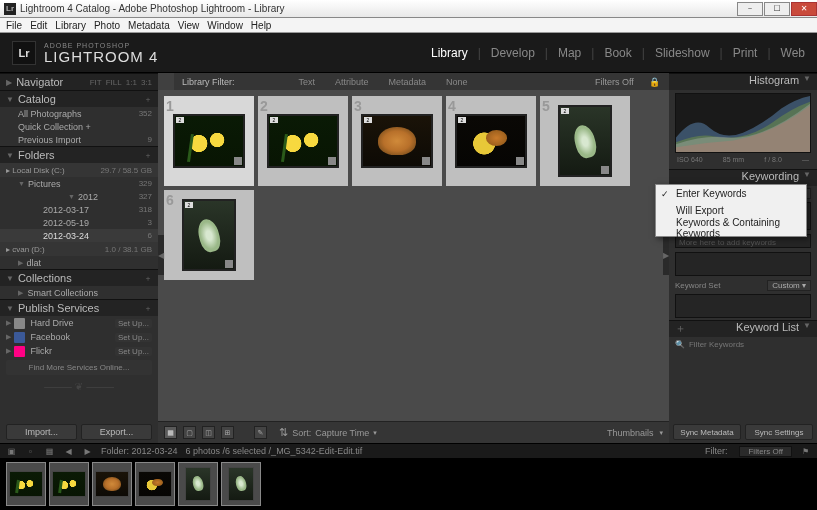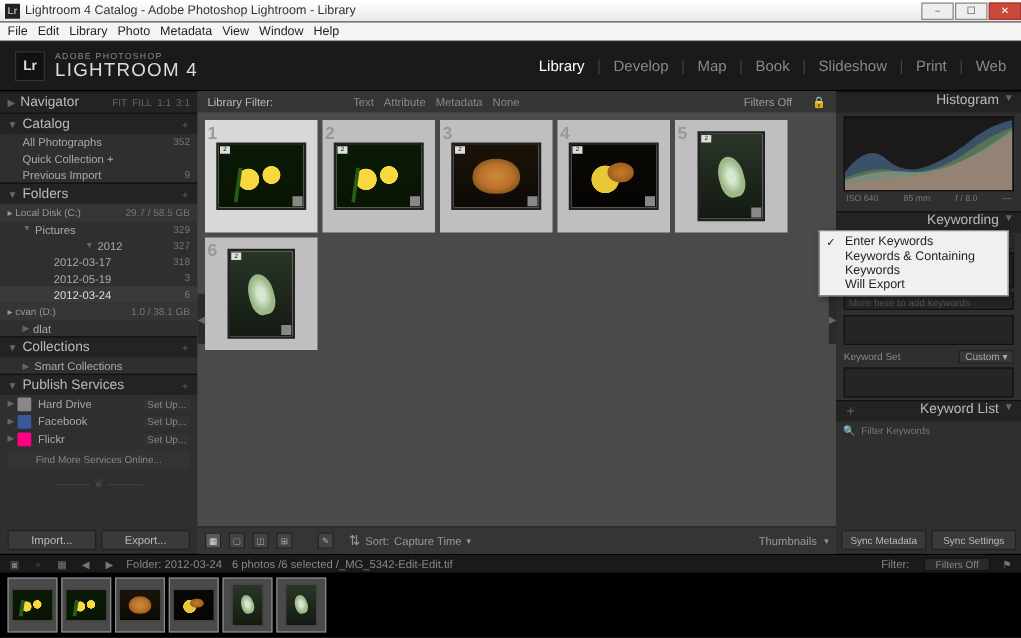--- a/index.html
+++ b/index.html
@@ -34,21 +34,21 @@
 .drivebar .info { margin-left:auto;color:#777; }
 .pservice { height:14px;display:flex;align-items:center;padding:0 6px;font-size:9px;color:#aaa; }
 .pservice .picon { width:11px;height:11px;margin-right:5px;border-radius:1px; }
 .pservice .setup { margin-left:auto;font-size:8px;color:#888;background:#333;padding:0 3px;border-radius:2px; }
 .findmore { text-align:center;font-size:8px;color:#888;padding:3px 0;background:#333;margin:2px 6px;border-radius:2px; }
 .btnrow { display:flex;gap:4px;padding:3px 6px;margin-top:auto; }
 .pbtn { flex:1;height:16px;background:#3a3a3a;border:1px solid #222;color:#bbb;font-size:9px;display:flex;align-items:center;justify-content:center;border-radius:2px; }
 .orn { height:18px;display:flex;align-items:center;justify-content:center;color:#444;font-size:10px; }
 
 .center { flex:1;background:#404040;display:flex;flex-direction:column;position:relative; }
-.filterbar { height:17px;background:#353535;display:flex;align-items:center;padding:0 8px;font-size:9px;color:#999;gap:12px; }
+.filterbar { height:17px;background:#353535;display:flex;align-items:center;padding:0 8px;font-size:9px;color:#999;gap:12px;margin-left:16px; }
 .filterbar .lbl { color:#bbb; }
 .filterbar .ftab { color:#888;cursor:pointer; }
 .filterbar .spacer { flex:1; }
 .filterbar .lock { font-size:9px;color:#777;margin-left:4px; }
 .grid { flex:1;padding:6px;display:flex;flex-wrap:wrap;gap:4px;align-content:flex-start;background:#4a4a4a;position:relative; }
 .cell { width:90px;height:90px;background:#bfbfbf;display:flex;align-items:center;justify-content:center;position:relative; }
 .cell.sel { background:#d8d8d8; }
 .cell .num { position:absolute;top:2px;left:2px;font-size:14px;color:#999;font-weight:bold; }
 .thumb { width:72px;height:54px;border:2px solid #222;background:#000;position:relative;display:flex;align-items:center;justify-content:center;overflow:hidden; }
 .thumb.v { width:54px;height:72px; }
@@ -267,21 +267,21 @@
     <div class="btnrow">
       <div class="pbtn">Import...</div>
       <div class="pbtn">Export...</div>
     </div>
   </div>
 
   <div class="center">
     <div class="filterbar">
       <span class="lbl">Library Filter:</span>
       <span class="spacer" style="flex:0 0 40px"></span>
-      <span id="filtertabs" style="display:flex;gap:8px">
+      <span id="filtertabs" style="display:flex;gap:20px">
           <span class="ftab">Text</span>
           <span class="ftab">Attribute</span>
           <span class="ftab">Metadata</span>
           <span class="ftab">None</span>
         </span>
       <span class="spacer"></span>
       <span>Filters Off</span>
       <span class="lock">🔒</span>
     </div>
     <div class="grid" id="grid">
@@ -406,22 +406,22 @@
       <div class="rbtn">Sync Settings</div>
     </div>
   </div>
 
   <div class="handle left">◀</div>
   <div class="handle right">▶</div>
 </div>
 
 <div class="dropdown" id="dropdown">
     <div class="ddrow chk">Enter Keywords</div>
+    <div class="ddrow">Will Export</div>
     <div class="ddrow">Keywords &amp; Containing Keywords</div>
-    <div class="ddrow">Will Export</div>
   </div>
 
 <div class="statusbar">
   <span class="sicon">▣</span>
   <span class="sicon">▫</span>
   <span class="sicon">▦</span>
   <span class="sicon">◀</span>
   <span class="sicon">▶</span>
   <span>Folder: 2012-03-24</span>
   <span>6 photos /6 selected /_MG_5342-Edit-Edit.tif</span>

